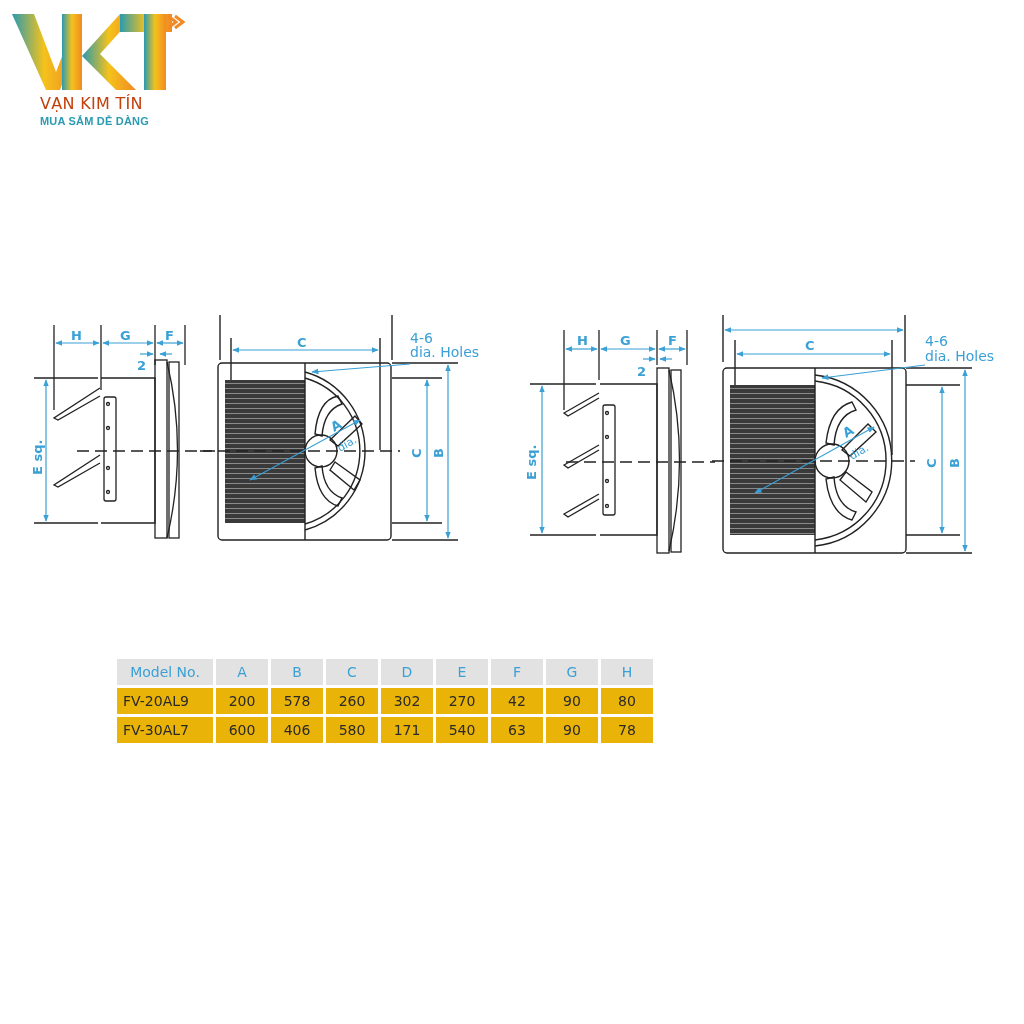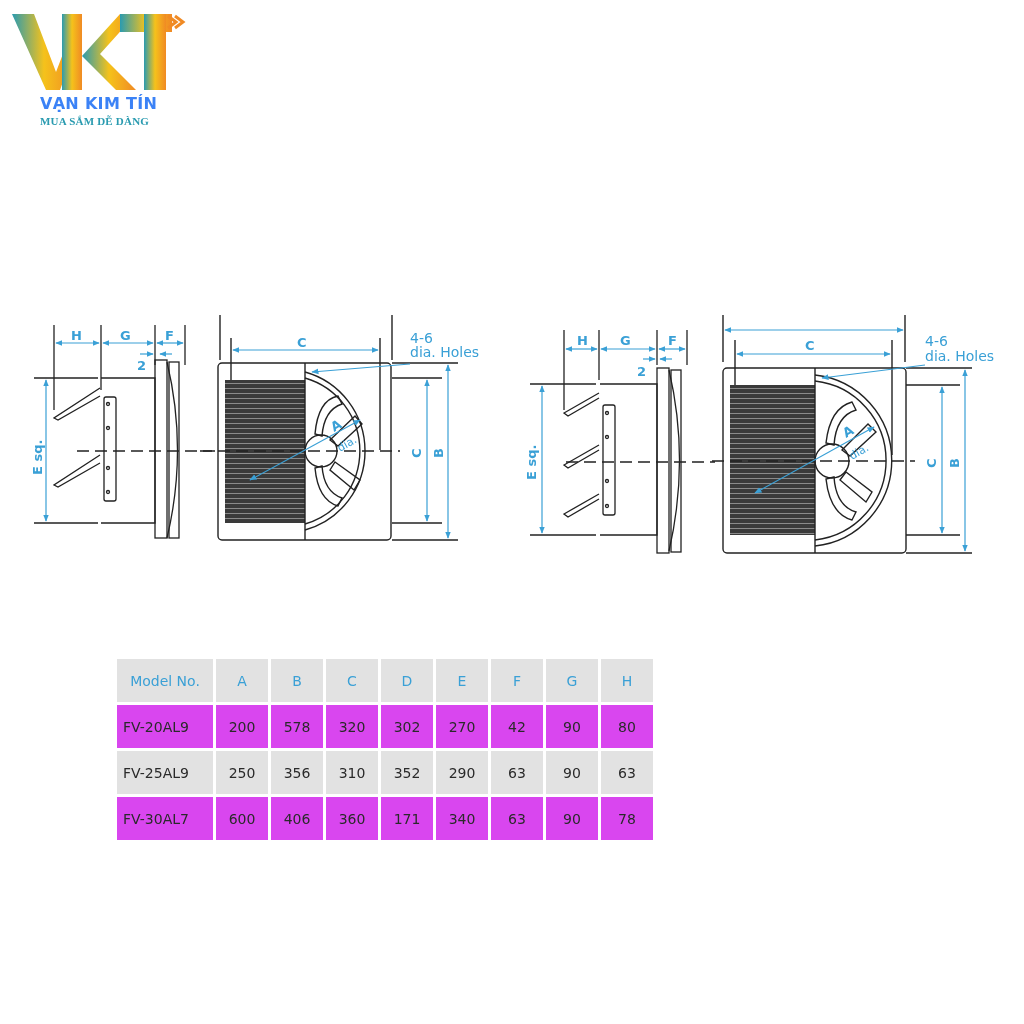--- a/index.html
+++ b/index.html
@@ -1,25 +1,25 @@
 <!DOCTYPE html>
 <html><head>
 <meta charset="utf-8">
 <style>
   html, body { margin:0; padding:0; background:#ffffff; }
   body { width:1024px; height:1024px; position:relative; overflow:hidden; font-family:"Liberation Sans", sans-serif; }
   .logo { position:absolute; left:8px; top:6px; width:190px; height:130px; }
-  .logo-name { position:absolute; left:40px; top:94px; font-family:"DejaVu Sans", sans-serif; font-weight:bold; font-size:16px; color:#3b82f6; letter-spacing:0.3px; white-space:nowrap; }
-  .logo-slogan { position:absolute; left:40px; top:115px; font-family:Liberation Serif, serif; font-weight:bold; font-size:11px; color:#2a9bb0; letter-spacing:0.2px; white-space:nowrap; }
+  .logo-name { position:absolute; left:40px; top:94px; font-family:"DejaVu Sans", sans-serif; font-weight:normal; font-size:16px; color:#c2410c; letter-spacing:0.3px; white-space:nowrap; }
+  .logo-slogan { position:absolute; left:40px; top:115px; font-family:Liberation Sans, sans-serif; font-weight:bold; font-size:11px; color:#2a9bb0; letter-spacing:0.2px; white-space:nowrap; }
   .drawing { position:absolute; left:0; top:300px; width:1024px; height:290px; }
   .spec-table { position:absolute; left:114px; top:656px; border-collapse:separate; border-spacing:3px; font-family:"DejaVu Sans", sans-serif; font-size:14px; }
-  .spec-table th, .spec-table td { height:43px; padding:0 6px; text-align:center; }
+  .spec-table th, .spec-table td { height:26px; padding:0 6px; text-align:center; }
   .spec-table th { background:#e2e2e2; color:#3aa0d6; font-weight:normal; }
   .spec-table td { color:#2a2a2a; }
-  .spec-table tr.odd td { background:#d946ef; }
+  .spec-table tr.odd td { background:#eab308; }
   .spec-table tr.even td { background:#e2e2e2; }
   .spec-table td.model { text-align:left; padding-left:6px; }
   .spec-table th.model { width:84px; }
   .spec-table th.col { width:40px; }
   .dlabel { font-family:"DejaVu Sans", sans-serif; font-weight:bold; fill:#3aa0d6; }
   .dnote { font-family:"DejaVu Sans", sans-serif; fill:#3aa0d6; }
 </style>
 </head>
 <body>
 
@@ -217,43 +217,32 @@
       <th class="col">F</th>
       <th class="col">G</th>
       <th class="col">H</th>
     </tr>
   </thead>
   <tbody>
     <tr class="odd">
       <td class="model">FV-20AL9</td>
       <td>200</td>
       <td>578</td>
-      <td>320</td>
+      <td>260</td>
       <td>302</td>
       <td>270</td>
       <td>42</td>
       <td>90</td>
       <td>80</td>
     </tr>
-    <tr class="even">
-      <td class="model">FV-25AL9</td>
-      <td>250</td>
-      <td>356</td>
-      <td>310</td>
-      <td>352</td>
-      <td>290</td>
-      <td>63</td>
-      <td>90</td>
-      <td>63</td>
-    </tr>
     <tr class="odd">
       <td class="model">FV-30AL7</td>
       <td>600</td>
       <td>406</td>
-      <td>360</td>
+      <td>580</td>
       <td>171</td>
-      <td>340</td>
+      <td>540</td>
       <td>63</td>
       <td>90</td>
       <td>78</td>
     </tr>
   </tbody>
 </table>
 
 </body></html>

